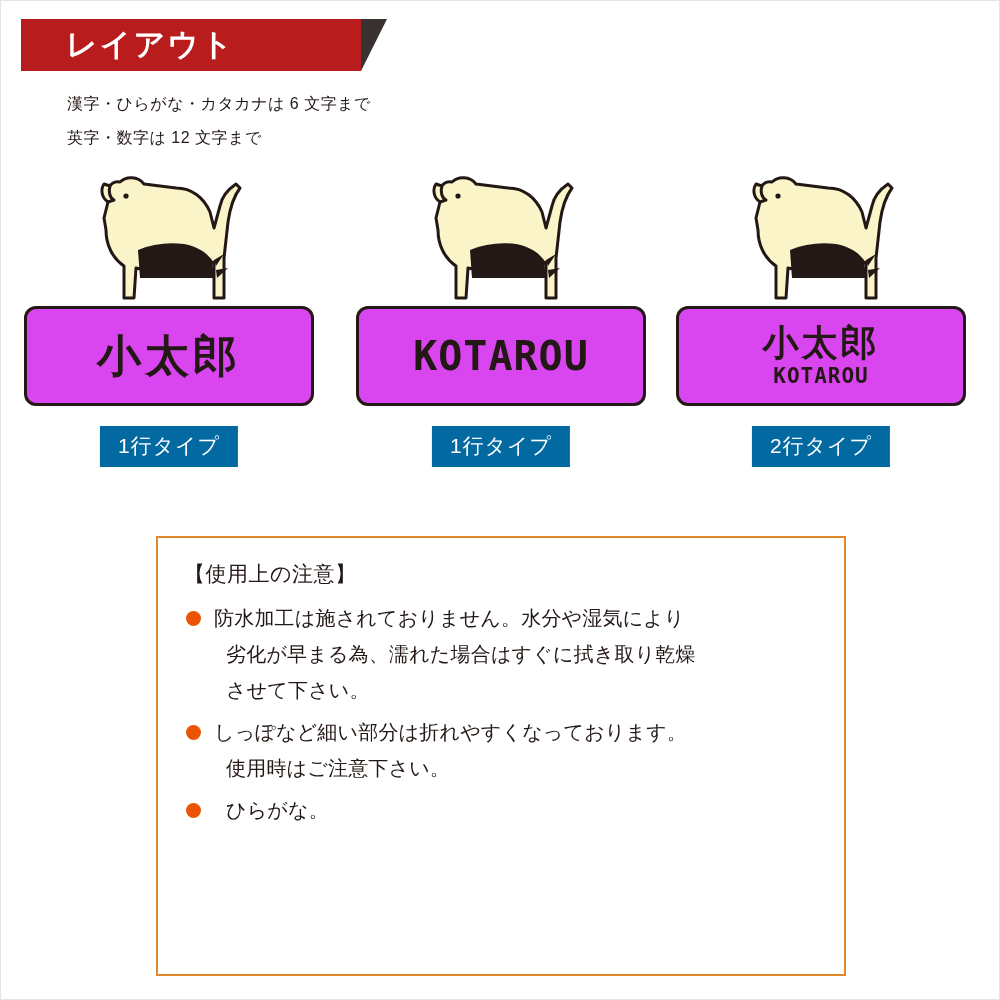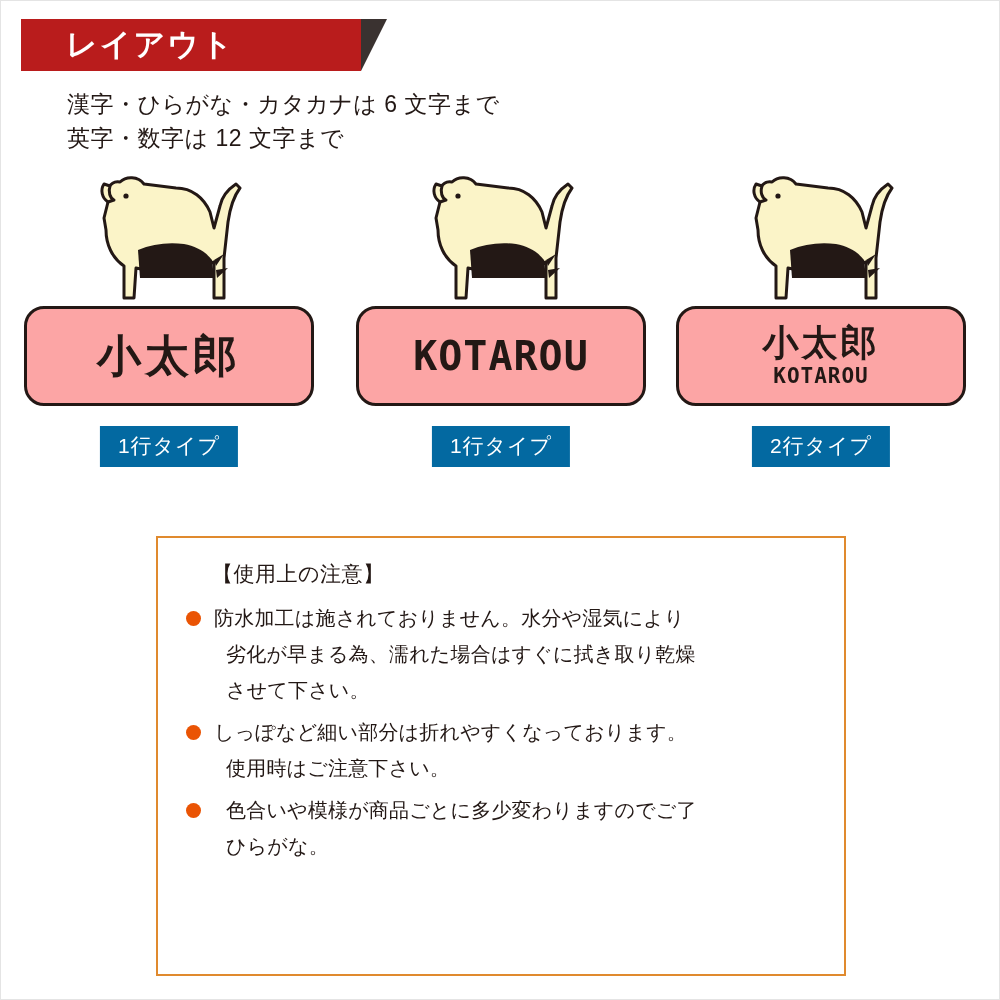--- a/index.html
+++ b/index.html
@@ -48,21 +48,21 @@
     height: 0;
     border-top: 52px solid #3a3230;
     border-right: 26px solid transparent;
   }
 
   
   .intro {
     position: absolute;
     left: 66px;
     top: 86px;
-    font-size: 23px;
+    font-size: 16px;
     line-height: 34px;
     color: #231815;
     letter-spacing: 0.5px;
   }
 
   
   .samples {
     position: absolute;
     left: 0;
     top: 165px;
@@ -89,23 +89,23 @@
   }
   .dog-wrap svg { display: block; }
 
   .plate {
     position: absolute;
     left: 50%;
     transform: translateX(-50%);
     top: 140px;
     width: 290px;
     height: 100px;
-    background: #fca5a5;
+    background: #d946ef;
     border: 3px solid #231815;
-    border-radius: 20px;
+    border-radius: 12px;
     box-sizing: border-box;
     display: flex;
     flex-direction: column;
     align-items: center;
     justify-content: center;
   }
   .plate-line1 {
     font-size: 44px;
     font-weight: bold;
     letter-spacing: 4px;
@@ -152,21 +152,20 @@
     height: 440px;
     border: 2px solid #e08a2e;
     box-sizing: border-box;
     padding: 22px 26px 0 26px;
   }
   .notice-title {
     font-size: 21px;
     color: #231815;
     margin-bottom: 12px;
     letter-spacing: 0.5px;
-    margin-left: 28px;
   }
   .notice-list {
     margin: 0;
     padding: 0;
     list-style: none;
   }
   .notice-item {
     position: relative;
     padding-left: 30px;
     font-size: 20px;
@@ -274,19 +273,18 @@
         <span class="cont">劣化が早まる為、濡れた場合はすぐに拭き取り乾燥</span>
         <span class="cont">させて下さい。</span>
       </li>
       <li class="notice-item">
         <span class="bullet"></span>
         <span>しっぽなど細い部分は折れやすくなっております。</span>
         <span class="cont">使用時はご注意下さい。</span>
       </li>
       <li class="notice-item">
         <span class="bullet"></span>
-        <span class="cont">色合いや模様が商品ごとに多少変わりますのでご了</span>
         <span class="cont">ひらがな。</span>
       </li>
     </ul>
   </div>
 
 </div>
 
 </body></html>

